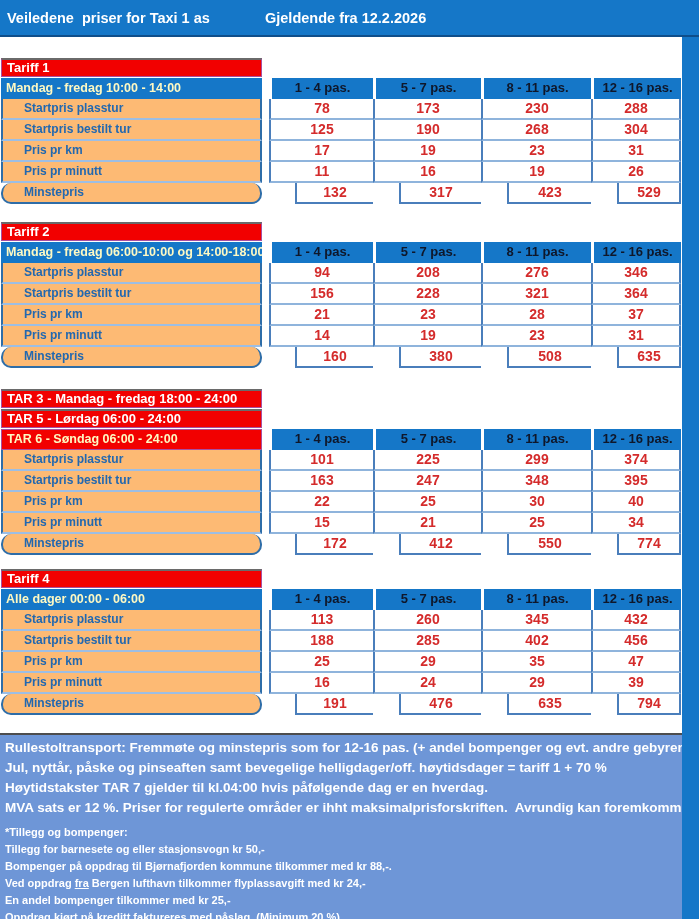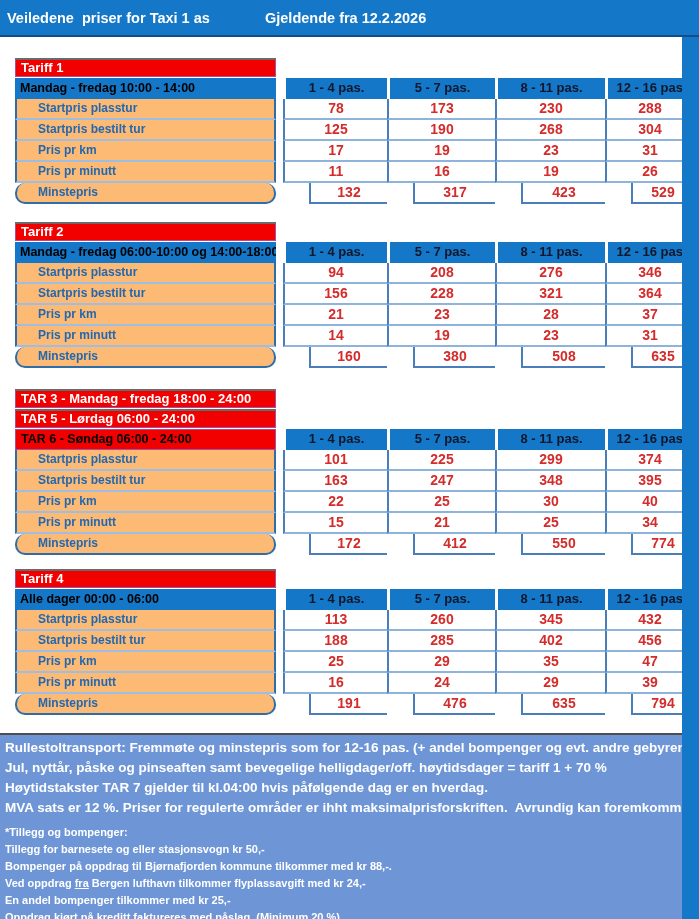--- a/index.html
+++ b/index.html
@@ -21,27 +21,27 @@
   .topbar{position:absolute;left:0;top:0;width:699px;height:37px;background:var(--bar-blue);
           border-bottom:2px solid #0f4e8a;z-index:3;}
   .topbar span{position:absolute;top:0;line-height:36px;color:#fff;font-size:14.5px;white-space:pre;}
   .topbar .title{left:7px;}
   .topbar .valid{left:265px;}
 
   
   .rstrip{position:absolute;top:0;right:0;width:17px;height:919px;background:var(--bar-blue);z-index:2;}
 
   
-  .tariff{position:absolute;left:15px;width:681px;}
+  .tariff{position:absolute;left:1px;width:681px;}
   .banner{width:261px;height:19px;background:var(--banner-red);color:#fff;font-size:13px;
           line-height:15px;padding-left:5px;margin-bottom:1px;
           border:1px solid #a84fa0;border-top:2px solid #6a6a6a;overflow:hidden;white-space:nowrap;}
   .grid{display:grid;grid-template-columns:261px 7px 104px 108px 110px 90px;grid-auto-rows:21px;}
   .gut{background:transparent;}
-  .hl{background:var(--bar-blue);color:#000000;font-size:12.5px;line-height:20px;padding-left:5px;
+  .hl{background:var(--bar-blue);color:#fef9c3;font-size:12.5px;line-height:20px;padding-left:5px;
       white-space:nowrap;overflow:hidden;}
   .hl.red{background:var(--banner-red);border:1px solid #a84fa0;line-height:18px;}
   .hv{background:var(--bar-blue);color:#0f172a;font-size:13px;line-height:20px;text-align:center;
       border-left:3px solid #fff;white-space:nowrap;}
   .lbl{background:#fdba74;color:var(--label-blue);font-size:12px;line-height:19px;padding-left:21px;
        border-left:2px solid var(--label-border);border-right:2px solid var(--label-border);
        border-bottom:2px solid var(--grid-light);white-space:nowrap;overflow:hidden;}
   .lbl.lastrow{border-bottom:2px solid var(--label-border);border-radius:10px;}
   .val{background:#fff;color:var(--value-red);font-size:14px;line-height:19px;text-align:center;
        border-left:2px solid var(--grid-dark);border-bottom:2px solid #8FB4DC;}

